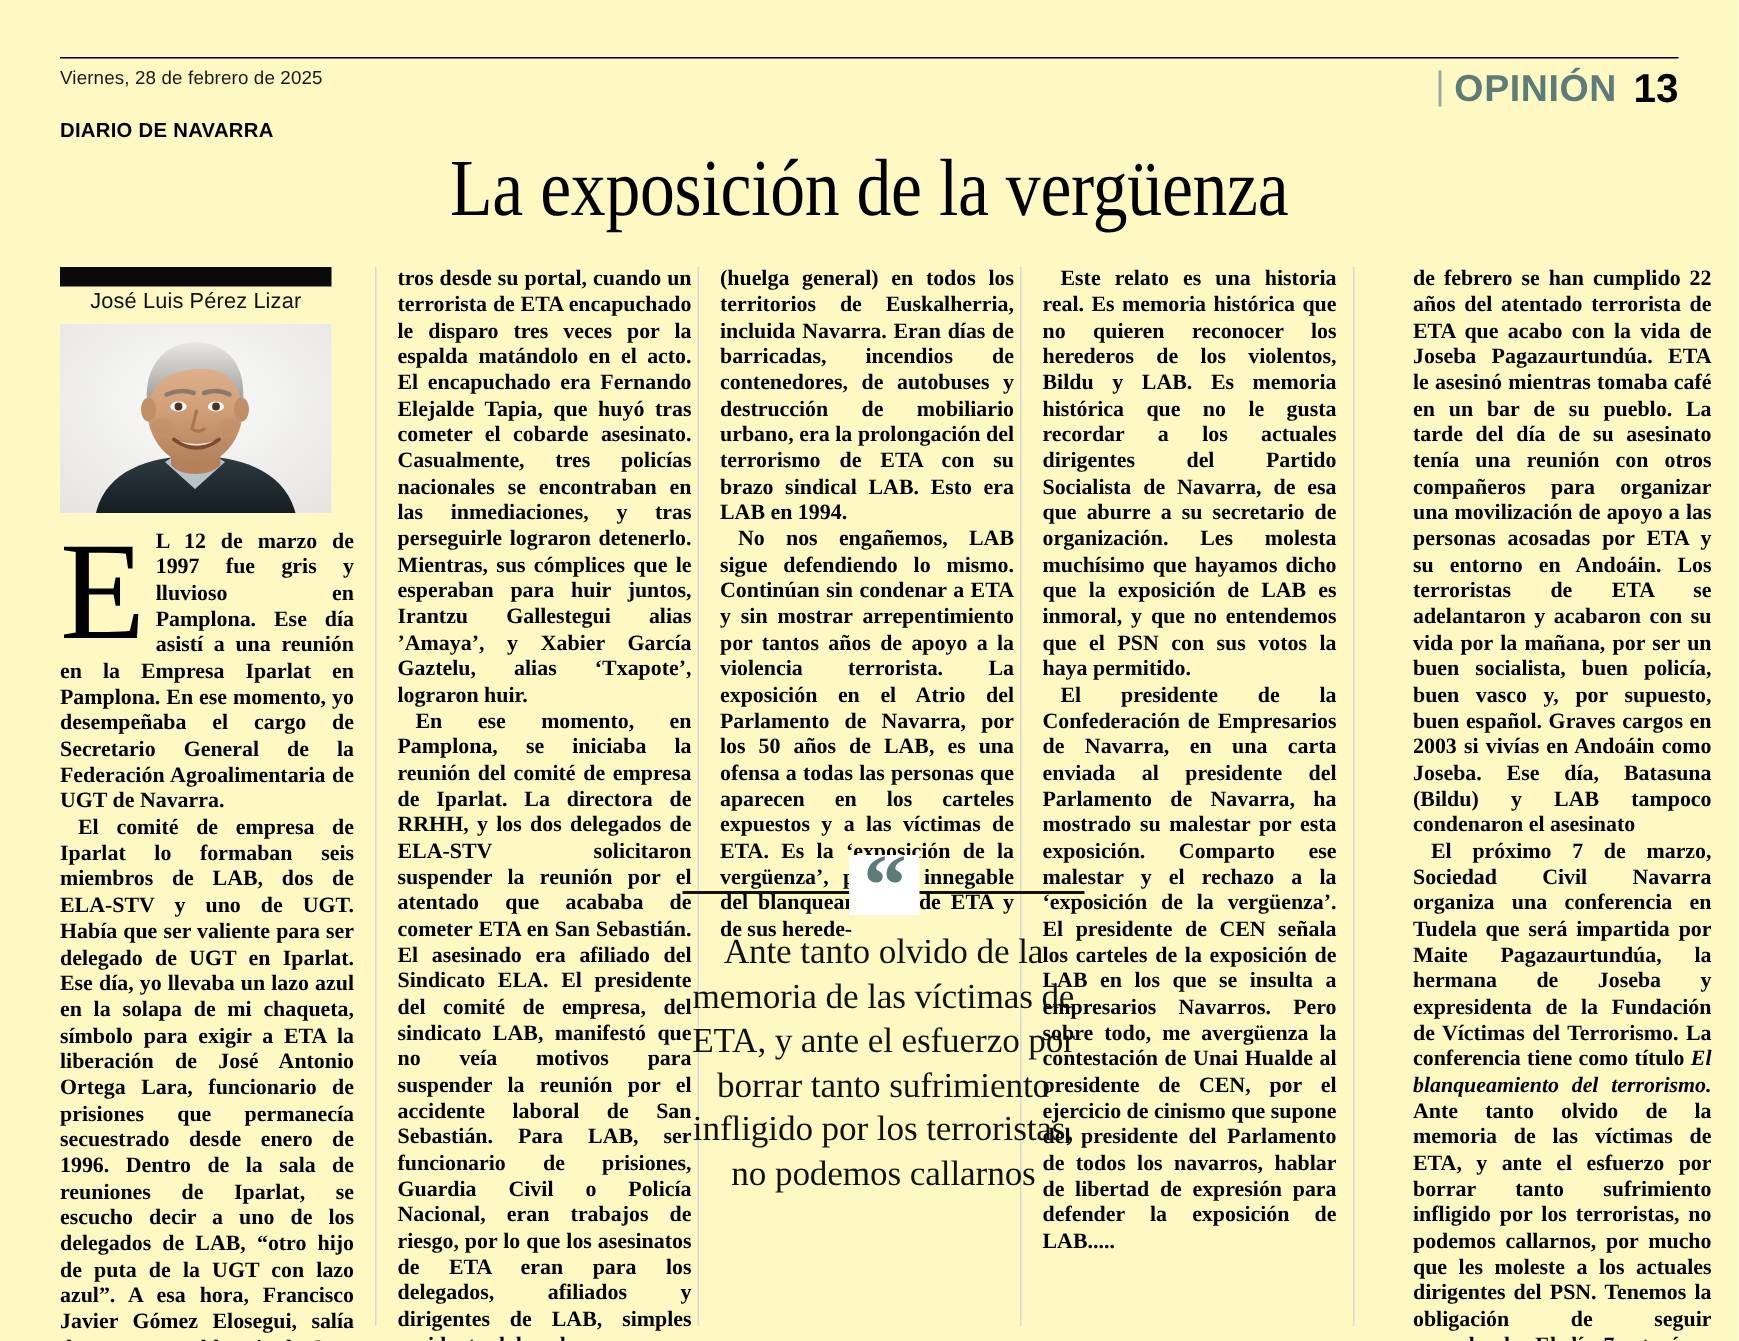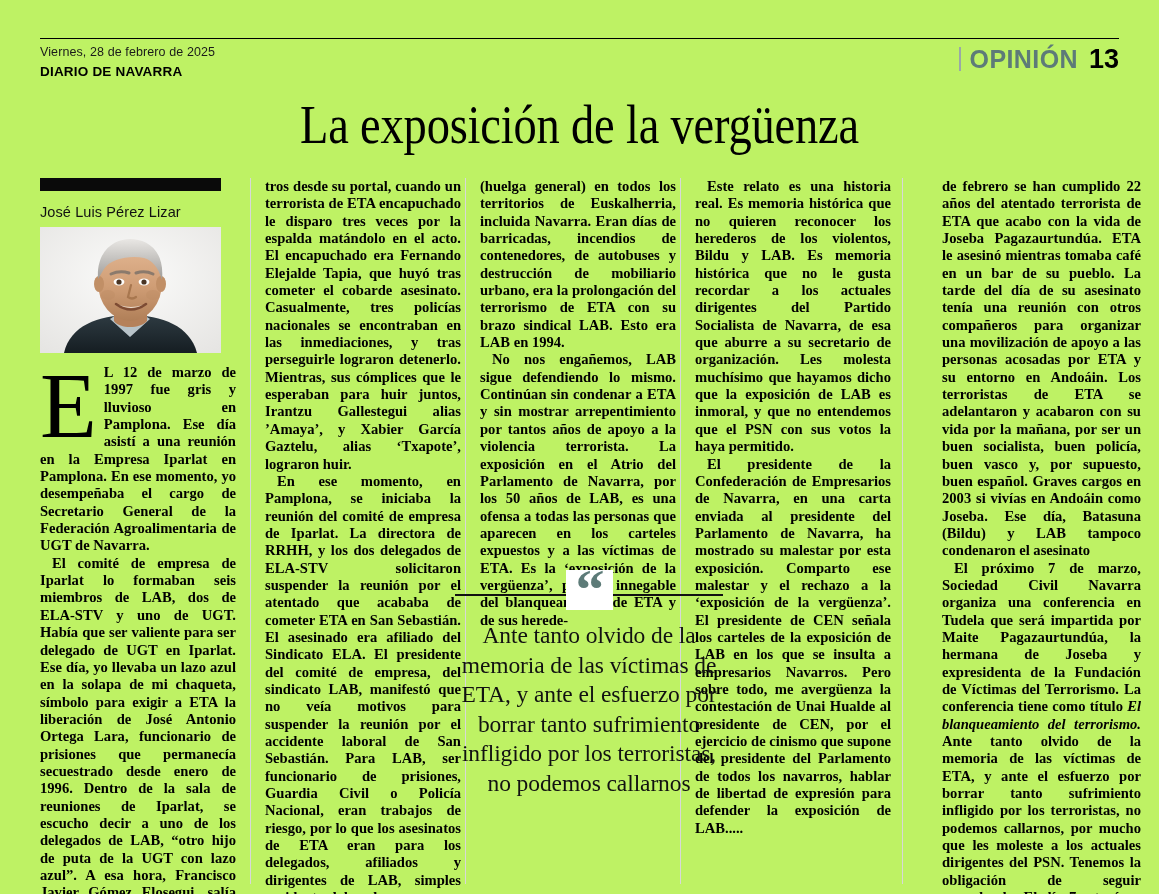--- a/index.html
+++ b/index.html
@@ -13,21 +13,21 @@
     overflow: hidden;
     font-family: "Liberation Serif", serif;
     color: #000;
     -webkit-font-smoothing: antialiased;
   }
 
   .page {
     position: relative;
     width: 1159px;
     height: 894px;
-    background: #bef264;
+    background: #fef9c3;
     box-sizing: border-box;
   }
 
   
   .masthead {
     position: absolute;
     left: 40px;
     top: 38px;
     right: 40px;
     height: 46px;
@@ -51,21 +51,21 @@
     color: #1a1a1a;
     letter-spacing: .1px;
     line-height: 15px;
   }
   .mh-paper {
     font-size: 13.5px;
     font-weight: bold;
     color: #000;
     letter-spacing: .2px;
     line-height: 17px;
-    margin-top: 3px;
+    margin-top: 18px;
   }
   .masthead-right {
     position: absolute;
     right: 0;
     top: 8px;
     display: flex;
     align-items: center;
     gap: 9px;
   }
   .mh-bar {
@@ -162,22 +162,22 @@
   }
   .author-blackbar {
     width: 181px;
     height: 13px;
     background: #0a0a0a;
   }
   .author-name {
     font-family: "Liberation Sans", sans-serif;
     font-size: 14.5px;
     color: #111;
-    text-align: left;
-    padding: 13px 0 6px 0;
+    text-align: center;
+    padding: 2px 0 6px 0;
     line-height: 17px;
     letter-spacing: .1px;
   }
   .author-photo {
     position: relative;
     width: 181px;
     height: 126px;
     overflow: hidden;
     background: #efefee;
   }

